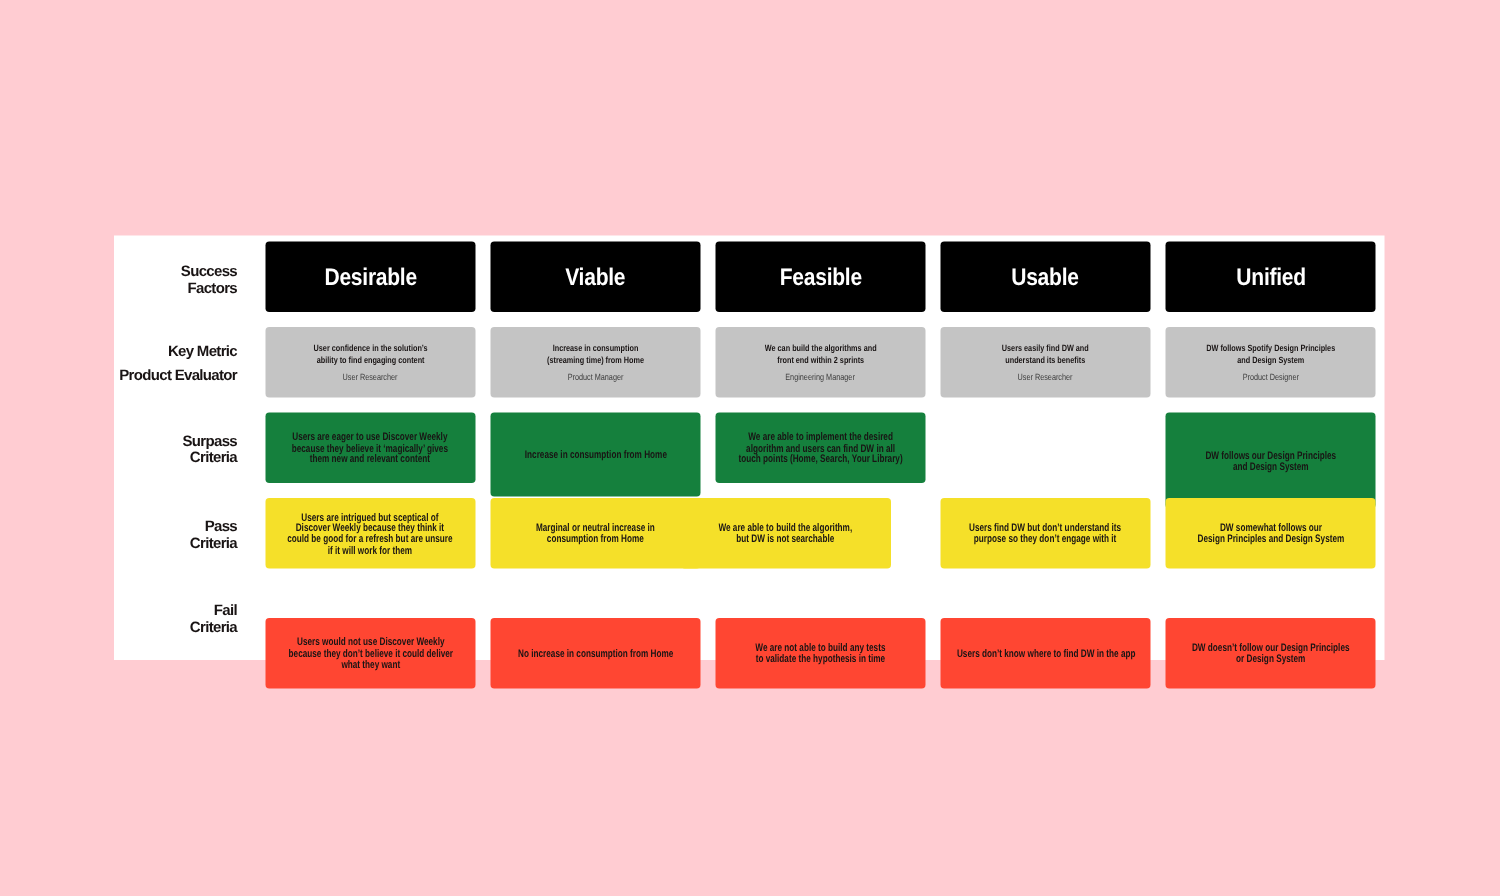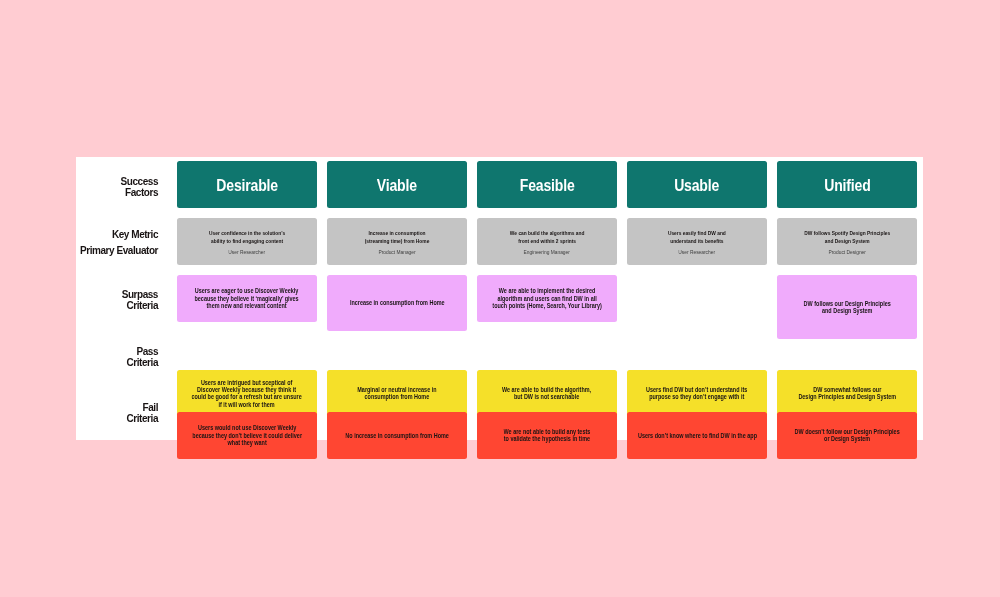--- a/index.html
+++ b/index.html
@@ -36,24 +36,24 @@
     line-height:15.5px; padding-top:1px;
     white-space:nowrap;
   }
   .cell {
     position:absolute; width:140px; overflow:visible;
     border-radius:2.5px; box-sizing:border-box;
     display:flex; flex-direction:column;
     align-items:center; justify-content:center;
     text-align:center;
   }
-  .cell.header   { background:#0f766e; padding-top:2px; }
+  .cell.header   { background:#000000; padding-top:2px; }
   .cell.metric   { background:#c4c4c4; justify-content:flex-start; padding-top:12.2px; }
-  .cell.surpass  { background:#f0abfc; }
-  .cell.pass     { background:#f5e029;margin-top:38px; }
+  .cell.surpass  { background:#15803d; }
+  .cell.pass     { background:#f5e029; }
   .cell.fail     { background:#ff4632;margin-top:24px; }
   .htitle {
     color:#ffffff; font-size:16px; font-weight:bold;
     letter-spacing:-0.2px; line-height:17px;
     display:inline-block;
     transform:scaleX(0.877) translateZ(0);
   }
   .ln { display:block; transform-origin:center; white-space:nowrap; }
   .primary {
     font-size:6px; font-weight:bold; line-height:7.4px;
@@ -74,21 +74,21 @@
 <body>
 
 <div class="page">
   <div class="card">
   <div class="rowlabel r1" style="top:4px;height:46.5px">
     <span>Success</span>
     <span>Factors</span>
   </div>
   <div class="rowlabel wide" style="top:61px;height:47px">
     <span>Key Metric</span>
-    <span>Primary Evaluator</span>
+    <span>Product Evaluator</span>
   </div>
   <div class="rowlabel" style="top:118px;height:46.5px">
     <span>Surpass</span>
     <span>Criteria</span>
   </div>
   <div class="rowlabel" style="top:175px;height:46.5px">
     <span>Pass</span>
     <span>Criteria</span>
   </div>
   <div class="rowlabel" style="top:231px;height:46.5px">
@@ -177,21 +177,21 @@
       <span class="ln">could be good for a refresh but are unsure</span>
       <span class="ln">if it will work for them</span>
     </div>
   </div>
   <div class="cell pass" style="left:251px;top:175px;height:46.5px">
     <div class="body">
       <span class="ln">Marginal or neutral increase in</span>
       <span class="ln">consumption from Home</span>
     </div>
   </div>
-  <div class="cell pass" style="left:401px;top:175px;height:46.5px">
+  <div class="cell pass" style="left:378px;top:175px;height:46.5px">
     <div class="body">
       <span class="ln">We are able to build the algorithm,</span>
       <span class="ln">but DW is not searchable</span>
     </div>
   </div>
   <div class="cell pass" style="left:551px;top:175px;height:46.5px">
     <div class="body">
       <span class="ln">Users find DW but don’t understand its</span>
       <span class="ln">purpose so they don’t engage with it</span>
     </div>

